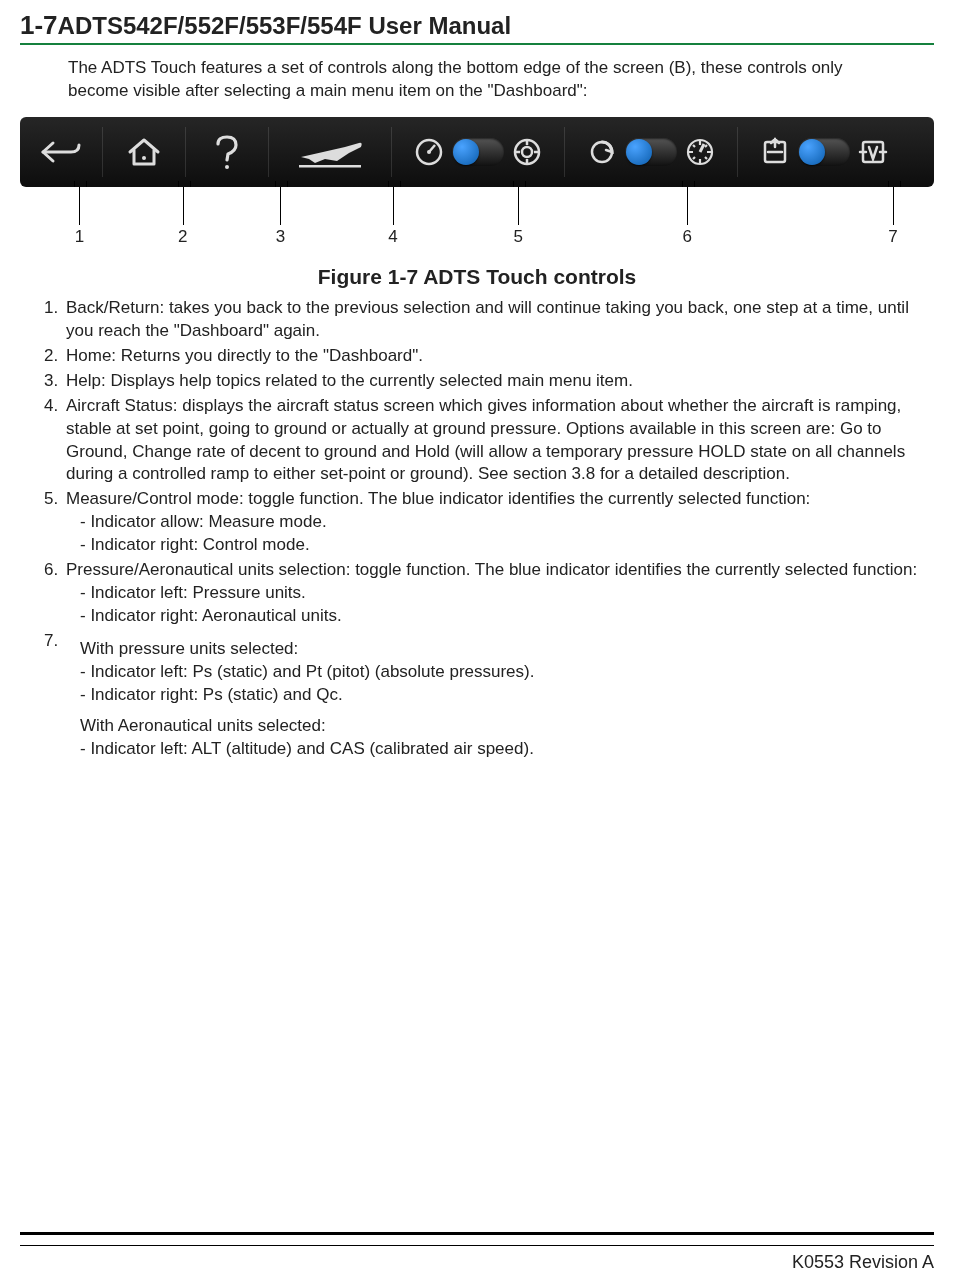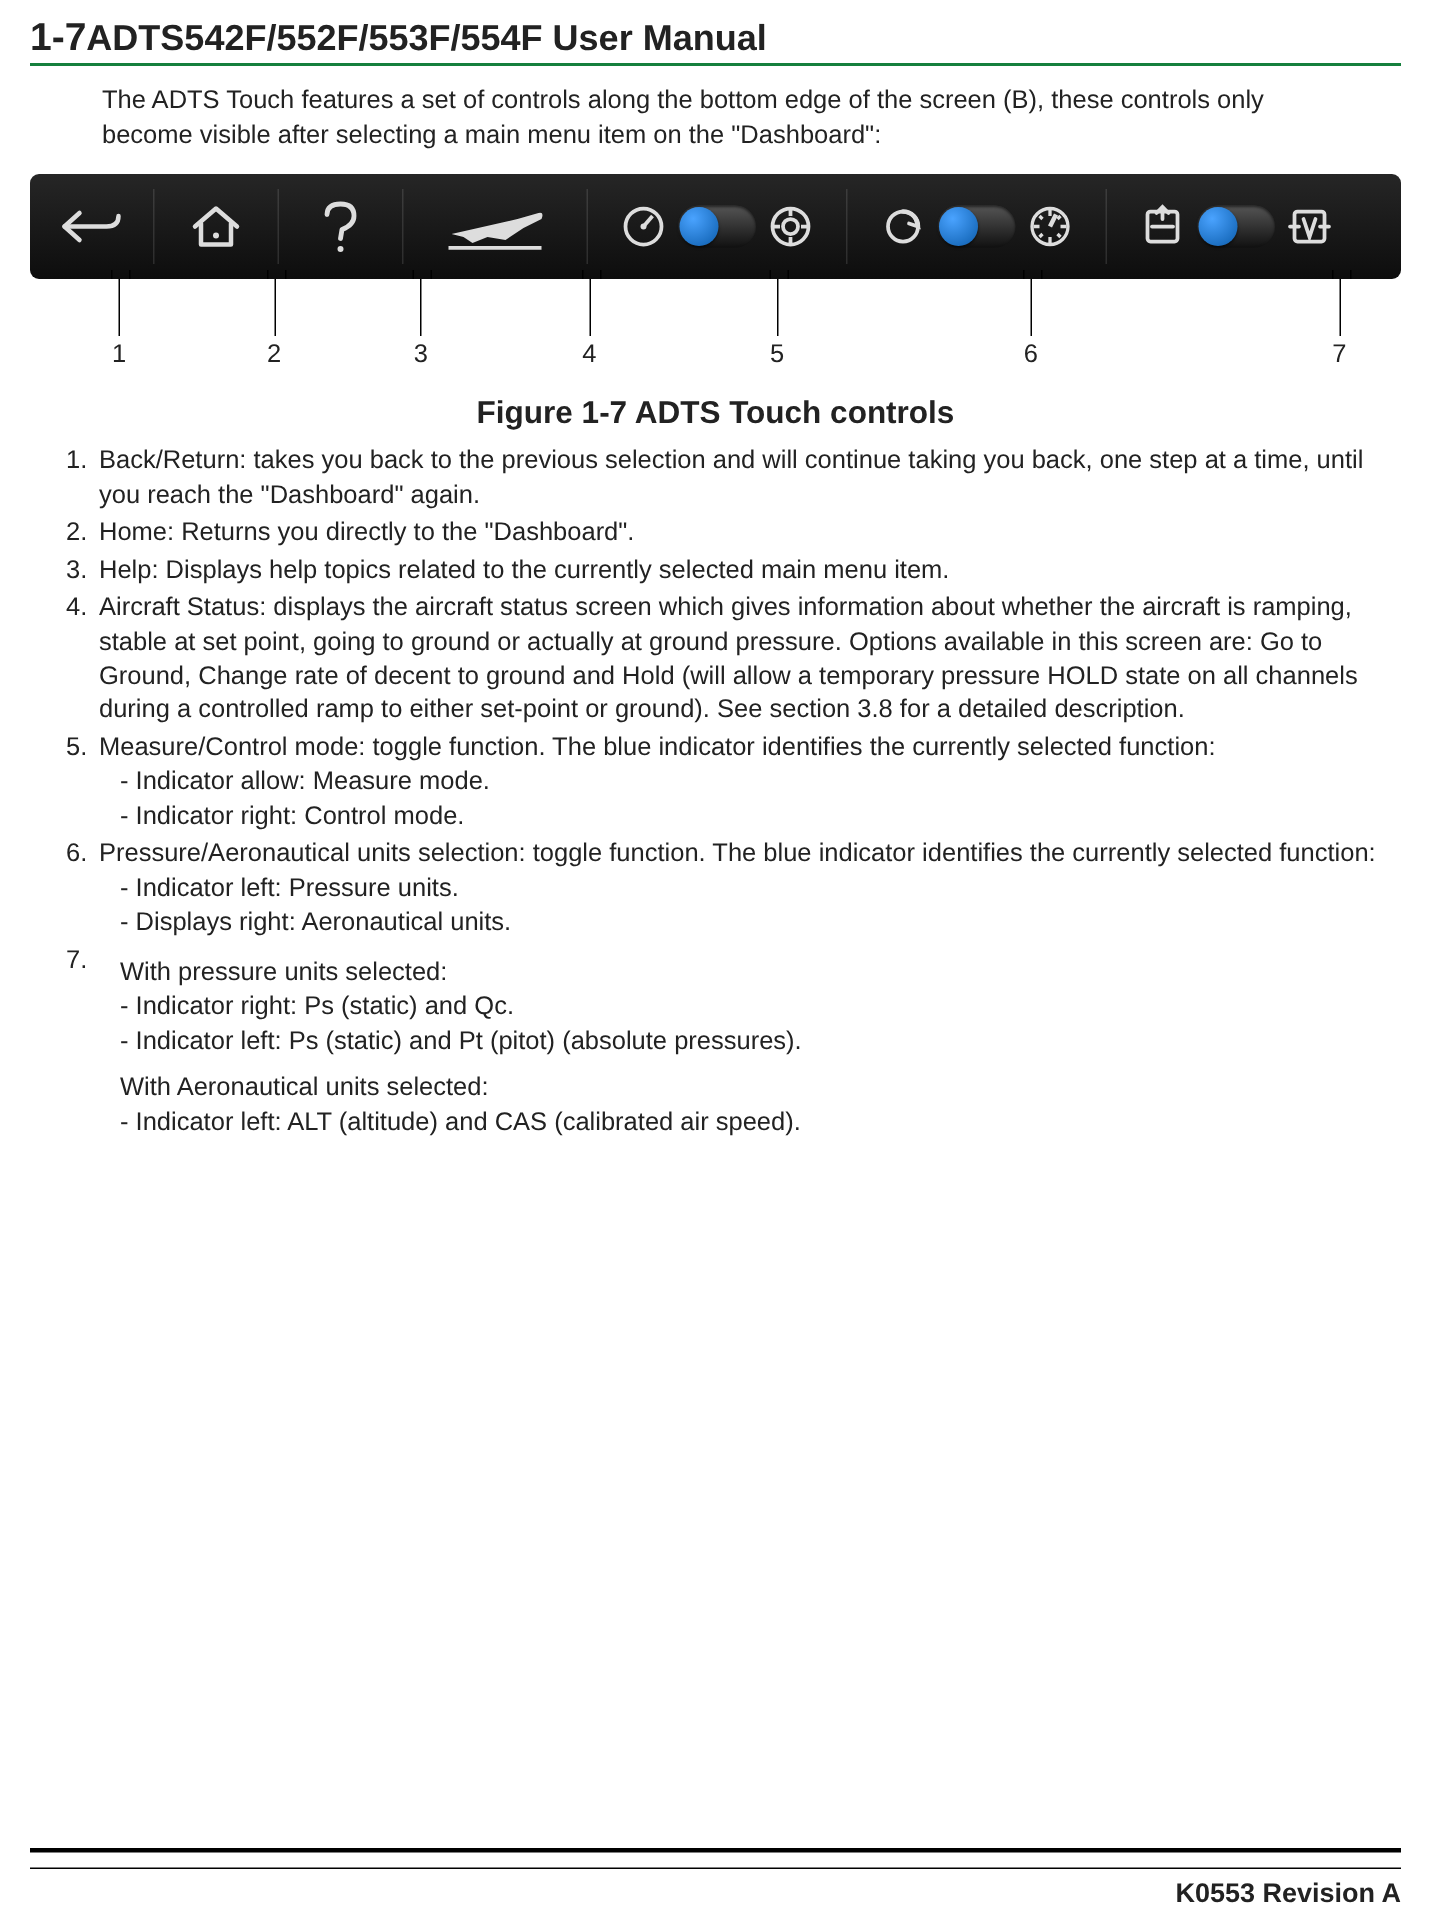--- a/index.html
+++ b/index.html
@@ -137,21 +137,21 @@
   }
   .sub-group-head {
     padding-left: 14px;
     margin-top: 8px;
   }
   .footer {
     margin-top: auto;
     border-top: 3px solid #000;
     padding: 8px 0 14px 0;
     text-align: right;
-    font-weight: bold;
+    font-weight: normal;
     font-size: 18px;
   }
   .footer-inner {
     border-top: 1px solid #000;
     margin-top: 2px;
     padding-top: 6px;
   }
 </style>
 </head>
 <body>
@@ -308,29 +308,29 @@
         <div>Measure/Control mode: toggle function. The blue indicator identifies the currently selected function:</div>
         <div class="sub">- Indicator allow: Measure mode.</div>
         <div class="sub">- Indicator right: Control mode.</div>
       </div>
     </div>
     <div class="desc-item">
       <div class="desc-num">6.</div>
       <div class="desc-body">
         <div>Pressure/Aeronautical units selection: toggle function. The blue indicator identifies the currently selected function:</div>
         <div class="sub">- Indicator left: Pressure units.</div>
-        <div class="sub">- Displays right: Aeronautical units.</div>
+        <div class="sub">- Indicator right: Aeronautical units.</div>
       </div>
     </div>
     <div class="desc-item">
       <div class="desc-num">7.</div>
       <div class="desc-body">
         <div class="sub-group-head">With pressure units selected:</div>
+        <div class="sub">- Indicator left: Ps (static) and Pt (pitot) (absolute pressures).</div>
         <div class="sub">- Indicator right: Ps (static) and Qc.</div>
-        <div class="sub">- Indicator left: Ps (static) and Pt (pitot) (absolute pressures).</div>
         <div class="sub-group-head">With Aeronautical units selected:</div>
         <div class="sub">- Indicator left: ALT (altitude) and CAS (calibrated air speed).</div>
       </div>
     </div>
   </div>
 
 <div class="footer">
   <div class="footer-inner">
     <span>K0553 Revision A</span>
   </div>

